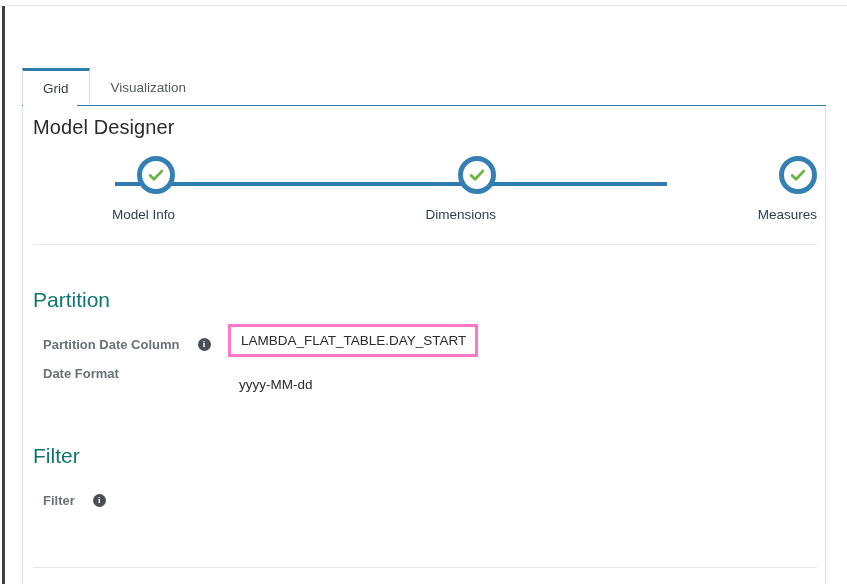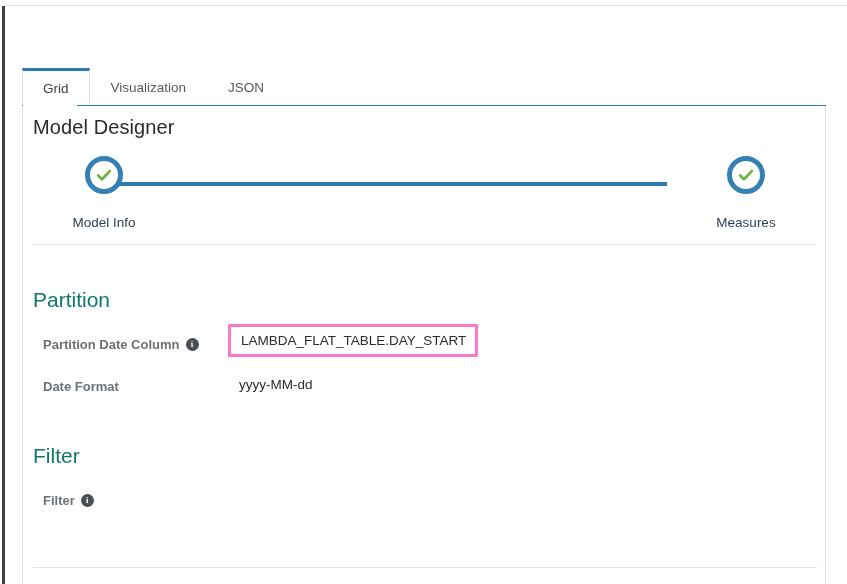--- a/index.html
+++ b/index.html
@@ -85,23 +85,22 @@
     width: 552px; height: 4px;
     background: #2c7cb0;
   }
   .steps {
     position: absolute; left: 0; top: 0;
     width: 784px; display: flex;
     justify-content: space-between;
   }
   .step {
     width: 142px;
-    display: flex; flex-direction: column; align-items: center;
+    display: flex; flex-direction: column; align-items: flex-end;
     position: relative;
-    gap: 8px;
   }
   .step-circle {
     width: 38px; height: 38px;
     border-radius: 50%;
     background: #ffffff;
     border: 5px solid #3580b2;
     display: flex; align-items: center; justify-content: center;
     position: relative; z-index: 2;
   }
   .step-label {
@@ -119,24 +118,24 @@
   
   .section-title {
     position: absolute; left: 10px;
     font-size: 21px; font-weight: 400; color: #0f766e;
   }
   .section-title.partition { top: 182px; }
   .section-title.filter { top: 338px; }
   .field-label {
     position: absolute; left: 20px;
     font-size: 13px; font-weight: bold; color: #6b7177;
-    display: flex; align-items: center; gap: 6px;
+    display: flex; align-items: center; gap: 18px;
   }
   .field-label.l1 { top: 231px; }
-  .field-label.l2 { top: 273px; }
+  .field-label.l2 { top: 260px; }
   .field-label.l3 { top: 387px; }
   .field-value {
     position: absolute; left: 216px;
     font-size: 13.5px; color: #2b2b2b;
   }
   .field-value.v2 { top: 271px; }
   .info-icon {
     display: inline-flex; align-items: center; justify-content: center;
     width: 13px; height: 13px; border-radius: 50%;
     background: #4a4f54; color: #ffffff;
@@ -166,23 +165,20 @@
   <div class="left-edge"></div>
 
   <div class="tabstrip">
     <div class="tabs">
       <div class="tab active">
         <span>Grid</span>
       </div>
       <div class="tab">
         <span>Visualization</span>
       </div>
-      <div class="tab">
-        <span>JSON</span>
-      </div>
     </div>
     <div class="tab-underline"></div>
     <div class="tab-underline-gap"></div>
   </div>
 
   <div class="card">
 
     <div class="card-title">Model Designer</div>
 
     <div class="stepper">
@@ -192,20 +188,28 @@
         <div class="step">
           <div class="step-circle">
             <svg width="18" height="18" viewBox="0 0 18 18">
               <path d="M3.2 9.4 L7 13.2 L14.8 5.1" fill="none" stroke="#6cb33f" stroke-width="2.8" stroke-linecap="round" stroke-linejoin="round"></path>
             </svg>
           </div>
           <div class="step-label">Model Info</div>
         </div>
 
 
+        <div class="step">
+          <div class="step-circle">
+            <svg width="18" height="18" viewBox="0 0 18 18">
+              <path d="M3.2 9.4 L7 13.2 L14.8 5.1" fill="none" stroke="#6cb33f" stroke-width="2.8" stroke-linecap="round" stroke-linejoin="round"></path>
+            </svg>
+          </div>
+          <div class="step-label">Dimensions</div>
+        </div>
 
         <div class="step">
           <div class="step-circle">
             <svg width="18" height="18" viewBox="0 0 18 18">
               <path d="M3.2 9.4 L7 13.2 L14.8 5.1" fill="none" stroke="#6cb33f" stroke-width="2.8" stroke-linecap="round" stroke-linejoin="round"></path>
             </svg>
           </div>
           <div class="step-label">Measures</div>
         </div>
 

